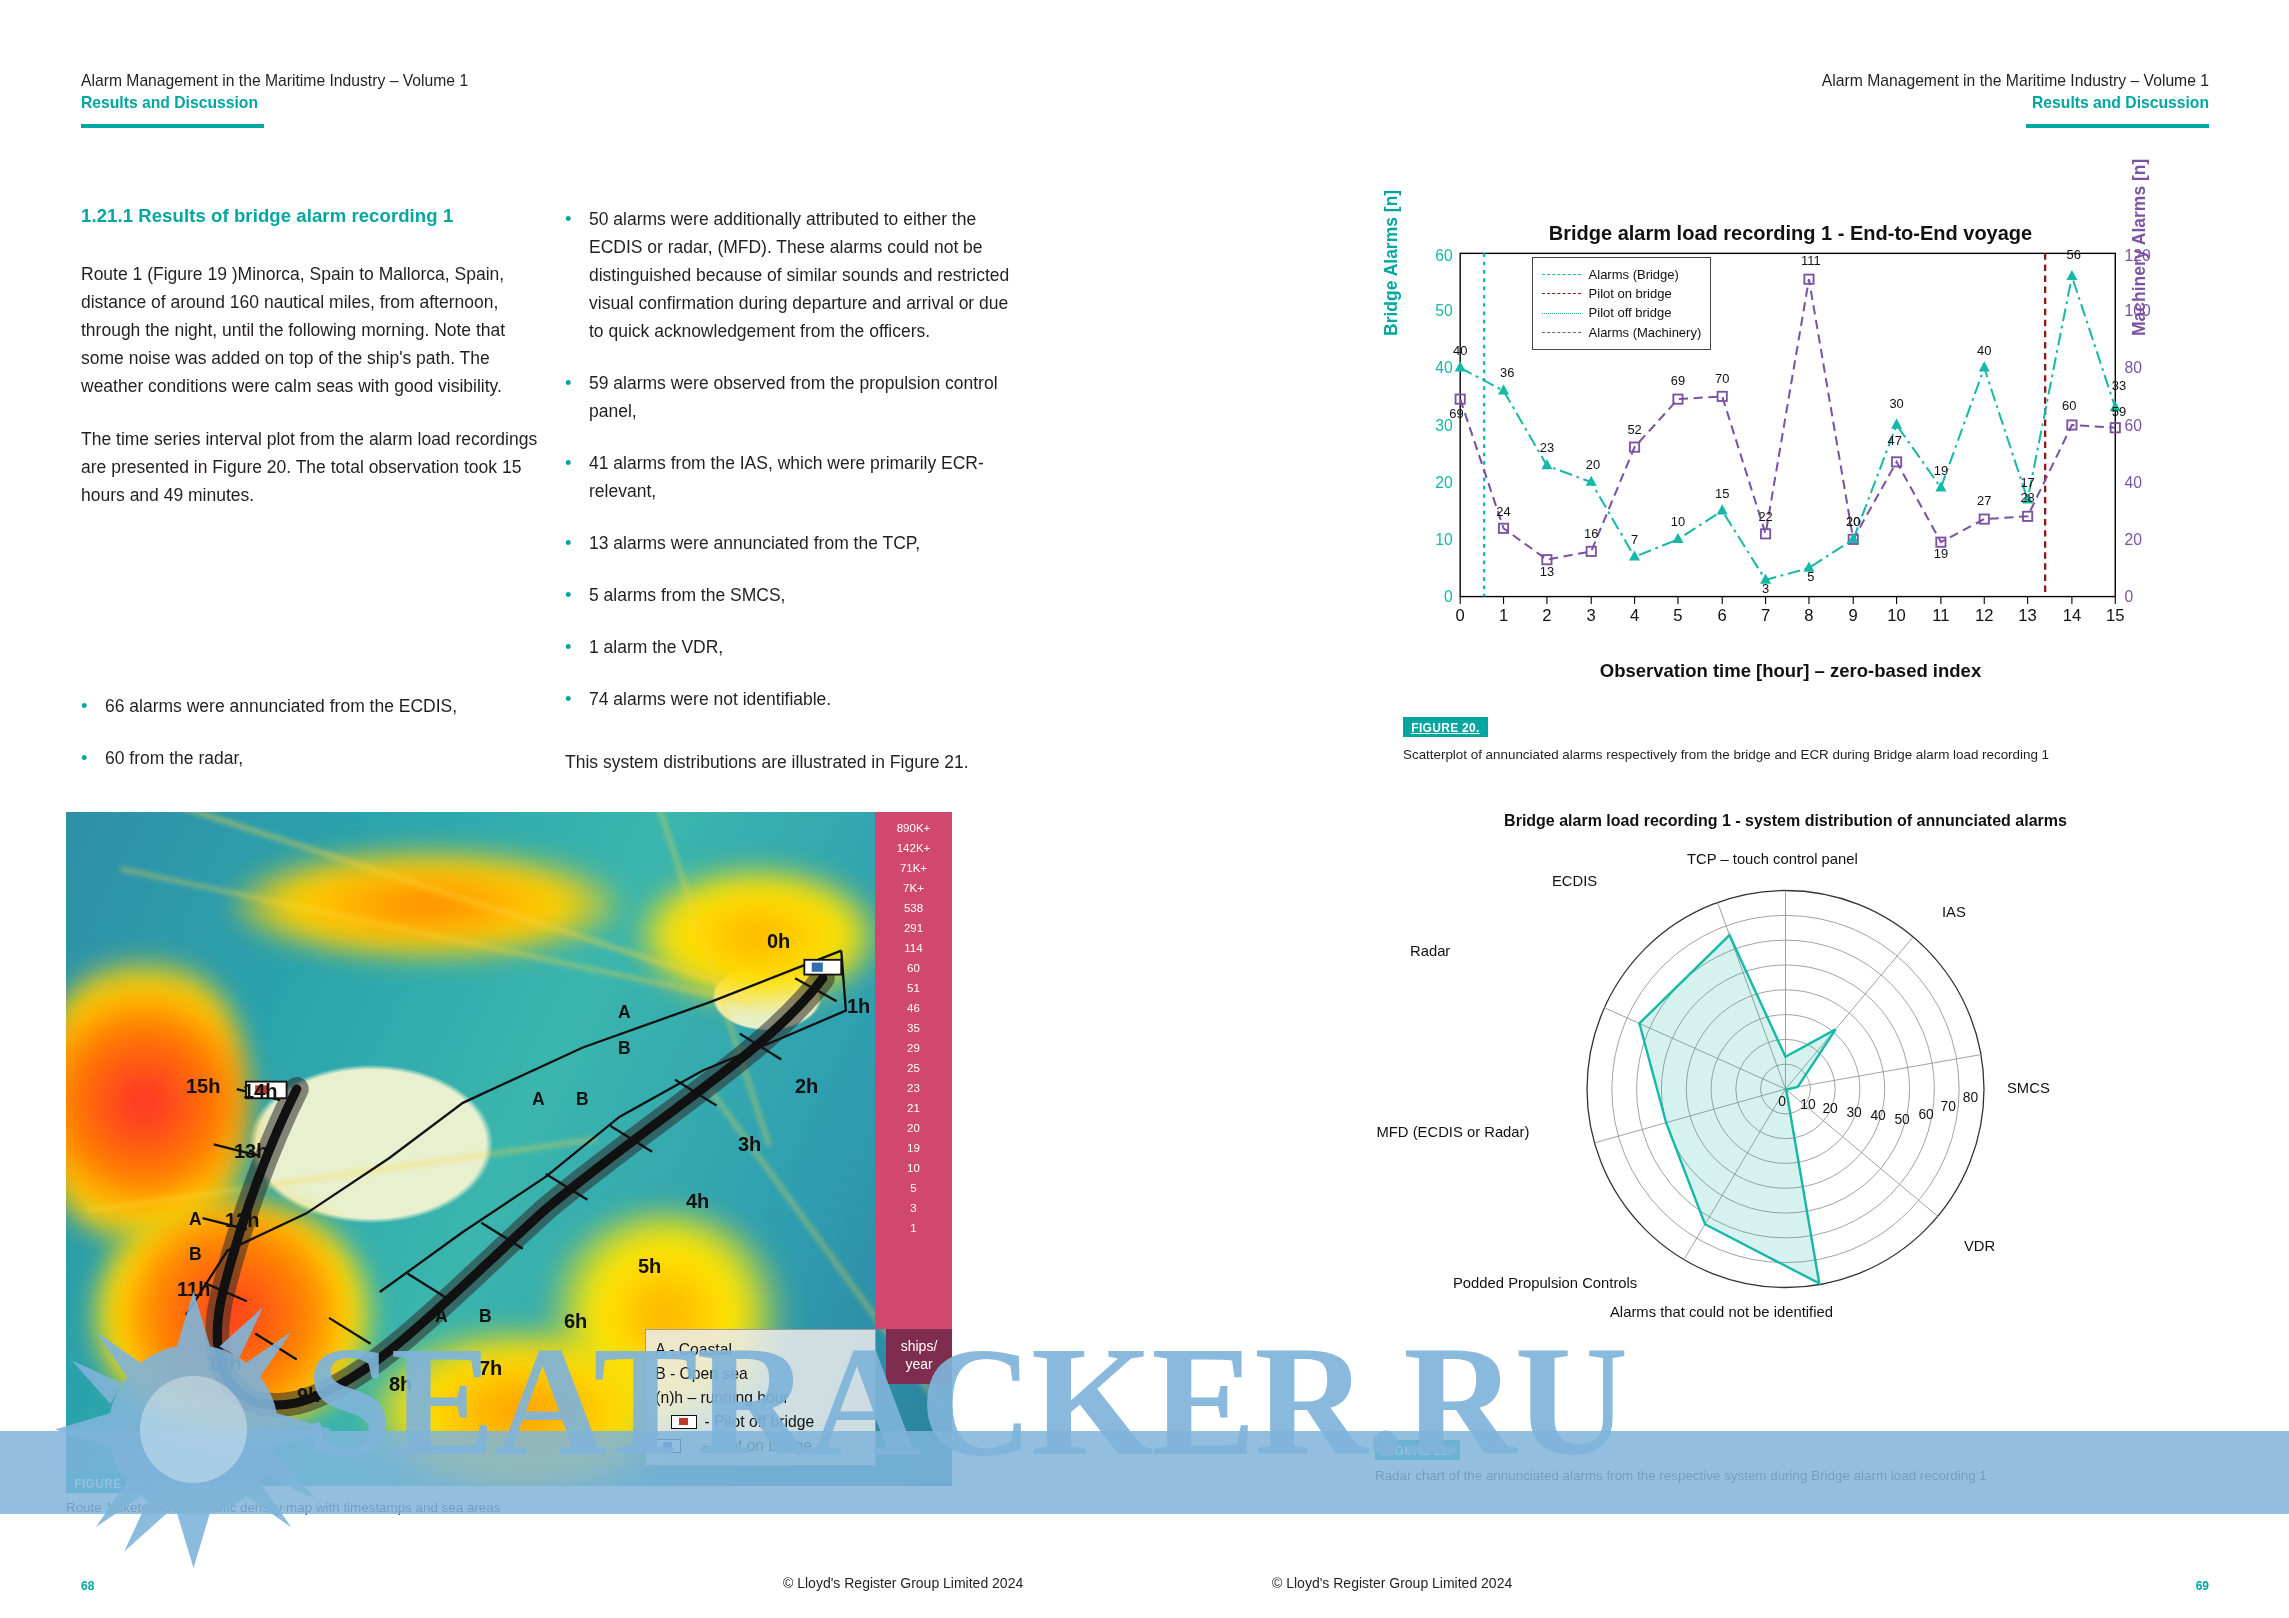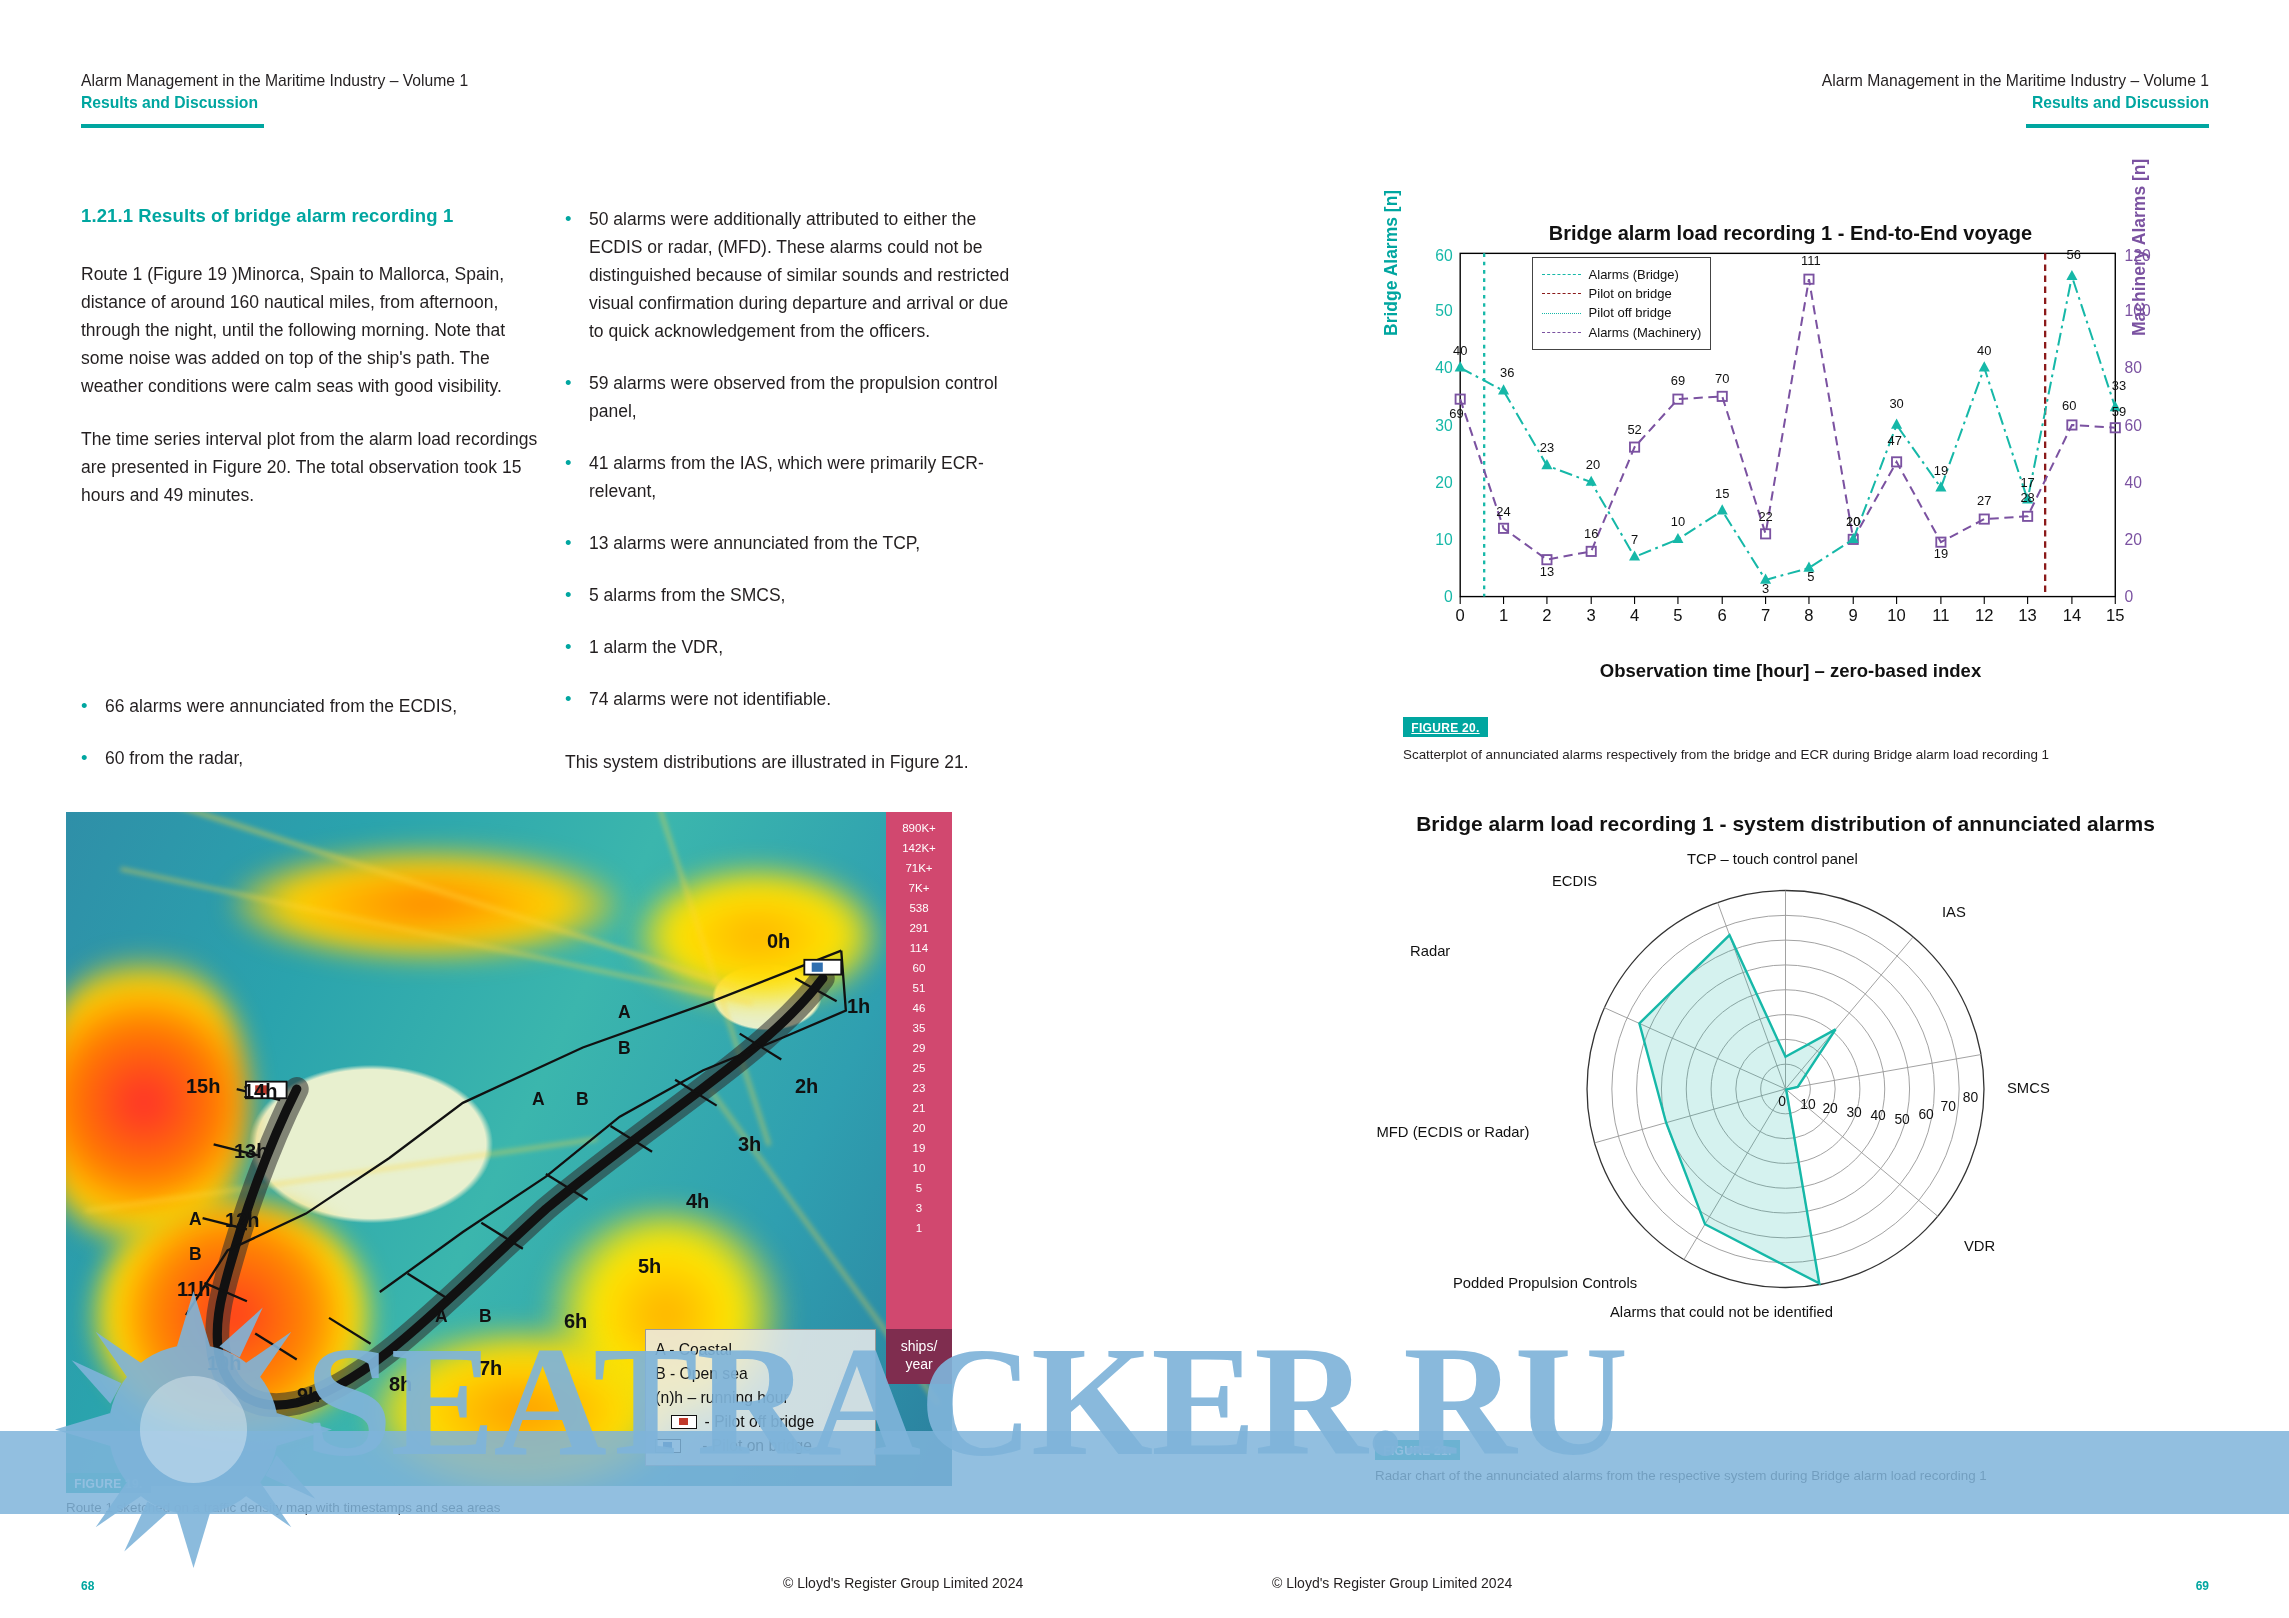--- a/index.html
+++ b/index.html
@@ -35,21 +35,21 @@
   
   .mapfig{position:absolute;left:66px;top:812px;width:886px;height:674px;overflow:hidden;}
   .mapbase{position:absolute;inset:0;
     background:
       radial-gradient(ellipse 185px 120px at 305px 332px, #e8f0cf 0%, #e8f0cf 62%, rgba(232,240,207,0) 66%),
       radial-gradient(ellipse 83px 51px at 701px 185px, #e8f0cf 0%, #e8f0cf 62%, rgba(232,240,207,0) 66%),
       linear-gradient(115deg,#2f8fa8 0%, #2aa3ad 25%, #3bb6ad 50%, #2f9fb0 75%, #2b7f9e 100%);
   }
   .heat{position:absolute;border-radius:50%;filter:blur(13px);}
   .lane{position:absolute;background:rgba(255,215,60,.45);filter:blur(2.8px);}
-  .maplegend{position:absolute;right:0;top:0;width:66px;height:517px;background:#d1486f;
+  .maplegend{position:absolute;right:0;top:0;width:77px;height:517px;background:#d1486f;
     color:#fff;font-size:11.5px;text-align:center;padding-top:5.5px;box-sizing:border-box;}
   .maplegend div{line-height:20px;}
   .mapleg-ships{position:absolute;right:0;top:517px;width:66px;height:55px;background:#7f2d4f;color:#fff;
     font-size:14px;text-align:center;padding-top:9.2px;box-sizing:border-box;line-height:17.5px;}
   .mapkey{position:absolute;right:76px;bottom:20px;width:231px;background:rgba(235,235,235,.85);
     border:0.9px solid #9a9a9a;font-size:15.7px;line-height:24px;color:#111;padding:7.4px 9.2px;box-sizing:border-box;}
   .hourlbl{position:absolute;font-size:20px;font-weight:bold;color:#111;}
   .seg{position:absolute;font-size:17.5px;font-weight:bold;color:#111;}
   
   .chartbox{position:absolute;left:1375px;top:198px;width:831px;height:489px;background:#fff;}
@@ -58,21 +58,21 @@
     font-size:17.5px;font-weight:bold;color:#00a6a0;white-space:nowrap;}
   .axis-y-right{position:absolute;right:-100px;top:138px;transform:rotate(-90deg);transform-origin:left top;
     font-size:17.5px;font-weight:bold;color:#7b52a1;white-space:nowrap;}
   .axis-x{position:absolute;left:0;right:0;bottom:5.5px;text-align:center;font-size:18.5px;font-weight:bold;color:#111;}
   .legendbox{position:absolute;left:157px;top:59px;border:0.9px solid #444;background:#fff;
     padding:6.5px 9.2px;font-size:13px;line-height:19.4px;color:#111;}
   .lgrow{display:flex;align-items:center;gap:7.4px;white-space:nowrap;}
   .lgswatch{width:39px;height:0;border-top:1.8px solid #000;position:relative;flex:none;}
   
   .radarbox{position:absolute;left:1347px;top:812px;width:877px;height:554px;}
-  .radar-title{position:absolute;left:0;right:0;top:0;text-align:center;font-size:21px;font-weight:bold;color:#111;}
+  .radar-title{position:absolute;left:0;right:0;top:0;text-align:center;font-size:16px;font-weight:bold;color:#111;}
   .rlabel{position:absolute;font-size:14.8px;color:#111;white-space:nowrap;}
   
   .footer{position:absolute;bottom:28px;font-size:14px;color:#231f20;}
   .pagenum{position:absolute;bottom:26px;font-size:12px;font-weight:bold;color:#00a6a0;}
   
   .wm{position:absolute;left:0;top:1274px;width:2283px;height:345px;pointer-events:none;}
   .wm-text{position:absolute;left:305px;top:37px;font-size:157px;font-weight:bold;color:#7fb4da;
     font-family:"Liberation Serif", serif;letter-spacing:-1.8px;opacity:.92;}
   .wm-band{position:absolute;left:0;top:157px;width:2290px;height:83px;background:#7fb4da;opacity:.85;}
   .wm-sun{position:absolute;left:55px;top:16.6px;width:277px;height:277px;}

